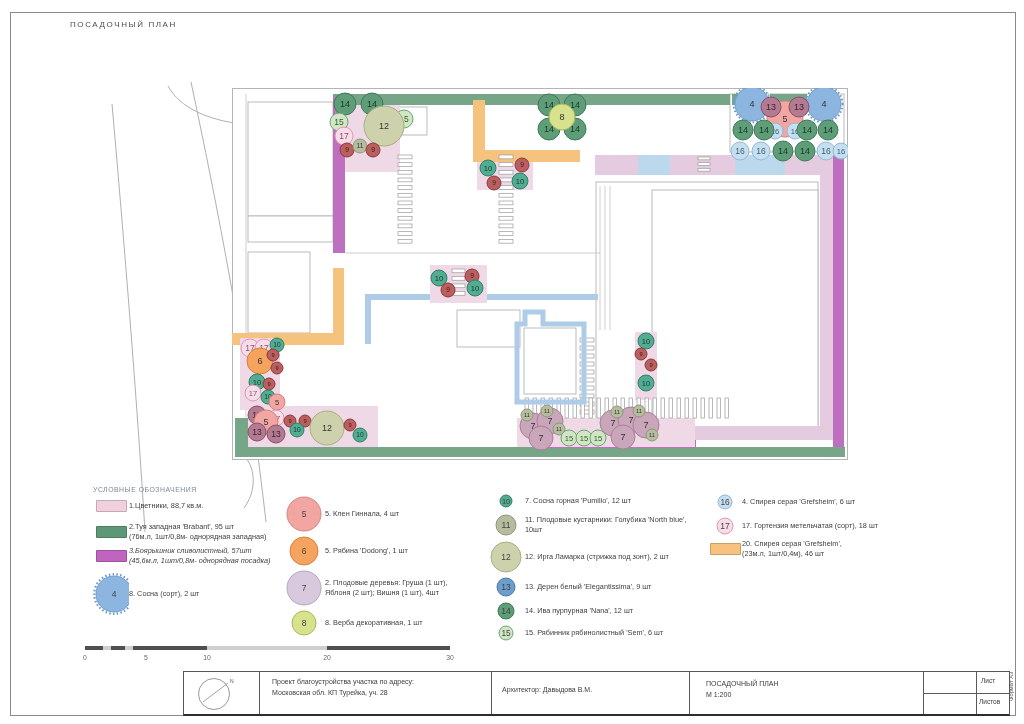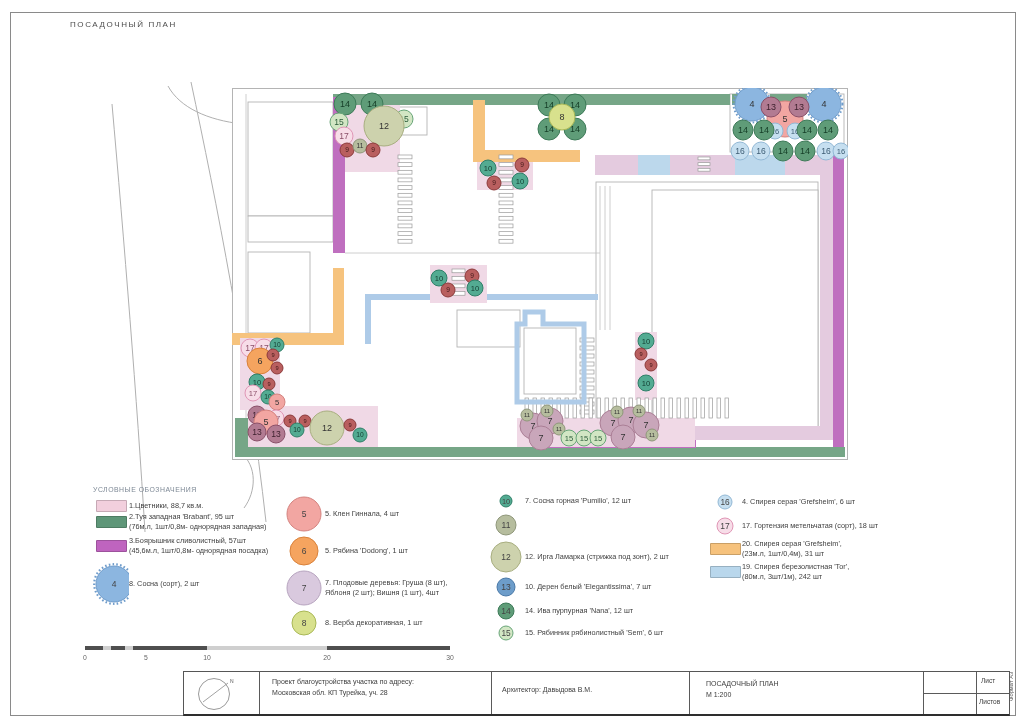--- a/index.html
+++ b/index.html
@@ -330,38 +330,38 @@
     <text x="385" y="325.995" text-anchor="middle" font-size="5.699999999999999" fill="#333">11</text>
     <circle cx="407" cy="323" r="6" fill="#b6bd9e" stroke="#8f977a" stroke-width="1"></circle>
     <text x="407" y="324.995" text-anchor="middle" font-size="5.699999999999999" fill="#333">11</text>
     <circle cx="420" cy="347" r="6" fill="#b6bd9e" stroke="#8f977a" stroke-width="1"></circle>
     <text x="420" y="348.995" text-anchor="middle" font-size="5.699999999999999" fill="#333">11</text>
   </svg>
 
 <div id="legend">
   <div class="lcol" id="lcol1" style="left:93px;top:486px;">
     <div class="lhead">УСЛОВНЫЕ ОБОЗНАЧЕНИЯ</div>
-  <div class="lrow" style="margin-bottom: 0;">
+  <div class="lrow" style="margin-bottom: 10px;">
         <div class="lmark" style="width: 36px;">
           <div class="swatch" style="background: rgb(242, 207, 221);"></div>
         </div>
         <div class="ltext">
           <div>1.Цветники, 88,7 кв.м.</div>
         </div>
       </div>
       <div class="lrow" style="margin-bottom: 5px;">
         <div class="lmark" style="width: 36px;">
           <div class="swatch" style="background: rgb(94, 150, 120);"></div>
         </div>
         <div class="ltext">
           <div>2.Туя западная 'Brabant', 95 шт</div>
           <div>(76м.л, 1шт/0,8м- однорядная западная)</div>
         </div>
       </div>
-      <div class="lrow" style="margin-bottom: 7px;">
+      <div class="lrow" style="margin-bottom: 7px; font-style: italic;">
         <div class="lmark" style="width: 36px;">
           <div class="swatch" style="background: rgb(191, 100, 191);"></div>
         </div>
         <div class="ltext">
           <div>3.Боярышник сливолистный, 57шт</div>
           <div>(45,6м.л, 1шт/0,8м- однорядная посадка)</div>
         </div>
       </div>
       <div class="lrow" style="margin-bottom: 0px;">
         <div class="lmark" style="width: 36px;">
@@ -400,21 +400,21 @@
         </div>
       </div>
       <div class="lrow" style="margin-bottom: 0px;">
         <div class="lmark" style="width: 42px;">
           <svg width="40" height="40">
             <circle cx="20" cy="20" r="17" fill="#d9c9de" stroke="#b7a4bf" stroke-width="1"></circle>
             <text x="20" y="22.975" text-anchor="middle" font-size="8.5" fill="#444">7</text>
           </svg>
         </div>
         <div class="ltext">
-          <div>7. Плодовые деревья: Груша (8 шт),</div>
+          <div>2. Плодовые деревья: Груша (1 шт),</div>
           <div>Яблоня (2 шт); Вишня (1 шт), 4шт</div>
         </div>
       </div>
       <div class="lrow" style="margin-bottom: 0px;">
         <div class="lmark" style="width: 42px;">
           <svg width="30" height="30">
             <circle cx="15" cy="15" r="12" fill="#d8e18d" stroke="#a9b857" stroke-width="1"></circle>
             <text x="15" y="17.975" text-anchor="middle" font-size="8.5" fill="#444">8</text>
           </svg>
         </div>
@@ -435,41 +435,45 @@
           <div>7. Сосна горная 'Pumilio', 12 шт</div>
         </div>
       </div>
       <div class="lrow" style="margin-bottom: 1px;">
         <div class="lmark" style="width: 38px;">
           <svg width="26" height="26">
             <circle cx="13" cy="13" r="10" fill="#b6bd9e" stroke="#8f977a" stroke-width="1"></circle>
             <text x="13" y="15.975" text-anchor="middle" font-size="8.5" fill="#444">11</text>
           </svg>
         </div>
+        <div class="ltext">
+          <div>11. Плодовые кустарники: Голубика 'North blue',</div>
+          <div>10шт</div>
+        </div>
       </div>
       <div class="lrow" style="margin-bottom: 0px;">
         <div class="lmark" style="width: 38px;">
           <svg width="36" height="36">
             <circle cx="18" cy="18" r="15" fill="#cdd2ad" stroke="#a8ae80" stroke-width="1"></circle>
             <text x="18" y="20.975" text-anchor="middle" font-size="8.5" fill="#444">12</text>
           </svg>
         </div>
         <div class="ltext">
           <div>12. Ирга Ламарка (стрижка под зонт), 2 шт</div>
         </div>
       </div>
       <div class="lrow" style="margin-bottom: 1px;">
         <div class="lmark" style="width: 38px;">
           <svg width="24" height="24">
             <circle cx="12" cy="12" r="9" fill="#6d9dca" stroke="#4a79a8" stroke-width="1"></circle>
             <text x="12" y="14.975" text-anchor="middle" font-size="8.5" fill="#444">13</text>
           </svg>
         </div>
         <div class="ltext">
-          <div>10. Дерен белый 'Elegantissima', 7 шт</div>
+          <div>13. Дерен белый 'Elegantissima', 9 шт</div>
         </div>
       </div>
       <div class="lrow" style="margin-bottom: 1px;">
         <div class="lmark" style="width: 38px;">
           <svg width="22" height="22">
             <circle cx="11" cy="11" r="8" fill="#5f9c78" stroke="#3d7a58" stroke-width="1"></circle>
             <text x="11" y="13.975" text-anchor="middle" font-size="8.5" fill="#444">14</text>
           </svg>
         </div>
         <div class="ltext">
@@ -510,30 +514,21 @@
         <div class="ltext">
           <div>17. Гортензия метельчатая (сорт), 18 шт</div>
         </div>
       </div>
       <div class="lrow" style="margin-bottom: 4px;">
         <div class="lmark" style="width: 34px;">
           <div class="swatch" style="background: rgb(246, 194, 125);"></div>
         </div>
         <div class="ltext">
           <div>20. Спирея серая 'Grefsheim',</div>
-          <div>(23м.л, 1шт/0,4м), 31 шт</div>
-        </div>
-      </div>
-      <div class="lrow" style="margin-bottom: 0px;">
-        <div class="lmark" style="width: 34px;">
-          <div class="swatch" style="background: rgb(185, 215, 236);"></div>
-        </div>
-        <div class="ltext">
-          <div>19. Спирея березолистная 'Tor',</div>
-          <div>(80м.л, 3шт/1м), 242 шт</div>
+          <div>(23м.л, 1шт/0,4м), 46 шт</div>
         </div>
       </div>
     </div>
 </div>
 
 <div id="scalebar">
     <div class="sbseg" style="left: 85px; top: 646px; width: 18px; background: rgb(79, 79, 79);"></div>
     <div class="sbseg" style="left: 103px; top: 646px; width: 8px; background: rgb(207, 207, 207);"></div>
     <div class="sbseg" style="left: 111px; top: 646px; width: 14px; background: rgb(79, 79, 79);"></div>
     <div class="sbseg" style="left: 125px; top: 646px; width: 8px; background: rgb(207, 207, 207);"></div>

